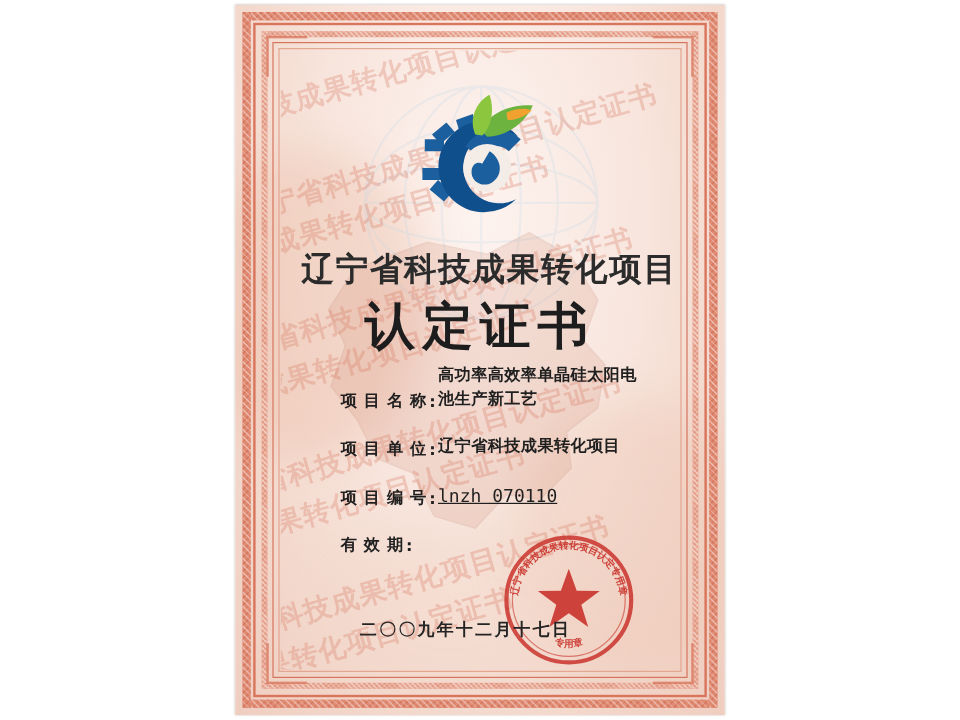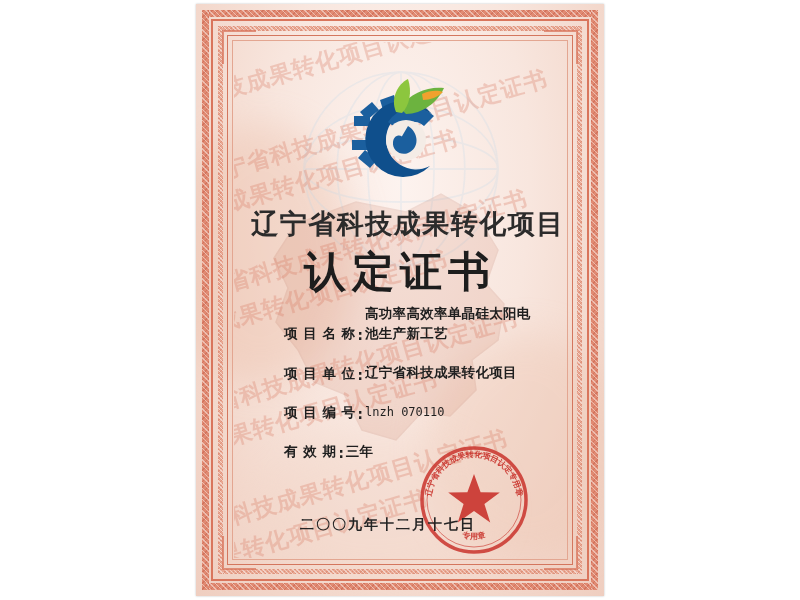--- a/index.html
+++ b/index.html
@@ -212,23 +212,24 @@
   }
   .field-colon { padding: 0 2px; }
   .field-value {
     flex: 1 1 auto;
     line-height: 1.45;
     letter-spacing: .3px;
     word-break: break-all;
   }
   .field-value.mono {
     font-family: "DejaVu Sans Mono", "Liberation Mono", monospace;
-    font-size: 12px;
+    font-size: 15px;
     font-weight: normal;
     letter-spacing: 0;
+    text-decoration: underline;
   }
 
   
   .seal {
     position: absolute;
     left: 222px;
     top: 440px;
     width: 112px;
     height: 112px;
     pointer-events: none;
@@ -349,21 +350,20 @@
 
       <div class="field-row">
         <span class="field-label">项 目 编 号</span>
         <span class="field-colon">:</span>
         <span class="field-value mono">lnzh 070110</span>
       </div>
 
       <div class="field-row">
         <span class="field-label">有 效 期</span>
         <span class="field-colon">:</span>
-        <span class="field-value">三年</span>
       </div>
 
     </div>
 
     <svg class="seal" viewBox="0 0 112 112">
       <circle cx="56" cy="56" r="52" fill="none" stroke="#c9332c" stroke-width="3.5" opacity="0.85"></circle>
       <circle cx="56" cy="56" r="47" fill="none" stroke="#c9332c" stroke-width="1" opacity="0.6"></circle>
 
       <polygon points="56,30 62.6,48.2 81.8,48.4 66.4,60 72.2,78.4 56,67 39.8,78.4 45.6,60 30.2,48.4 49.4,48.2" fill="#c9332c" opacity="0.9"></polygon>
 

